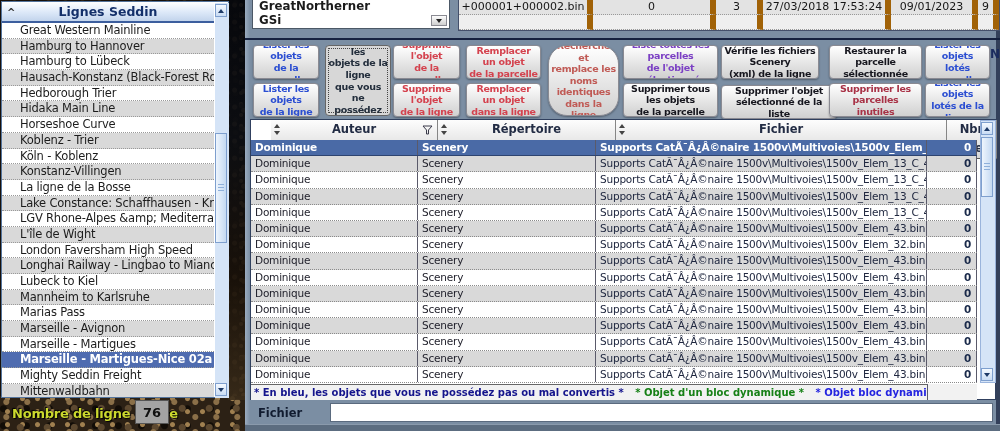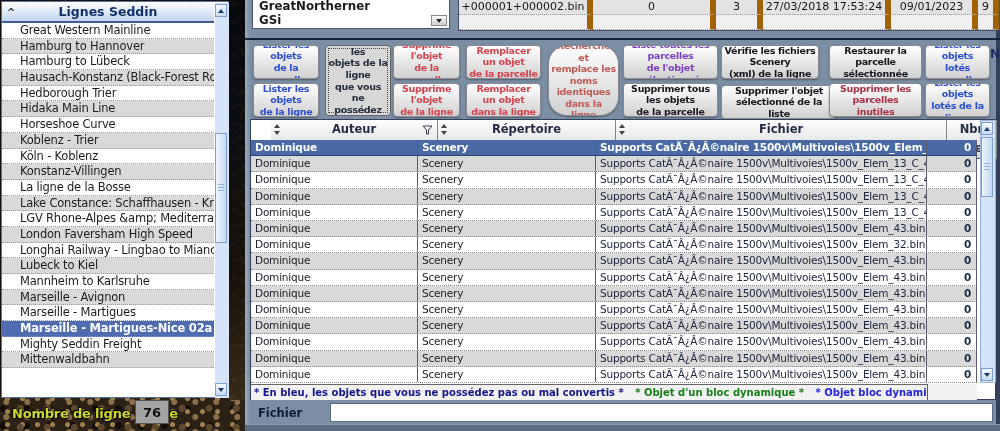--- a/index.html
+++ b/index.html
@@ -169,29 +169,31 @@
   <div class="line-item">Köln - Koblenz</div>
 
   <div class="line-item">Konstanz-Villingen</div>
 
   <div class="line-item">La ligne de la Bosse</div>
 
   <div class="line-item">Lake Constance: Schaffhausen - Kreuzling</div>
 
   <div class="line-item">LGV Rhone-Alpes &amp;amp; Mediterranee - Ly</div>
 
+  <div class="line-item">L'île de Wight</div>
 
   <div class="line-item">London Faversham High Speed</div>
 
   <div class="line-item">Longhai Railway - Lingbao to Mianchi</div>
 
   <div class="line-item">Lubeck to Kiel</div>
 
   <div class="line-item">Mannheim to Karlsruhe</div>
 
+  <div class="line-item">Marias Pass</div>
 
   <div class="line-item">Marseille - Avignon</div>
 
   <div class="line-item">Marseille - Martigues</div>
 
   <div class="line-item selected">Marseille - Martigues-Nice 02a</div>
 
   <div class="line-item">Mighty Seddin Freight</div>
 
   <div class="line-item">Mittenwaldbahn</div>

